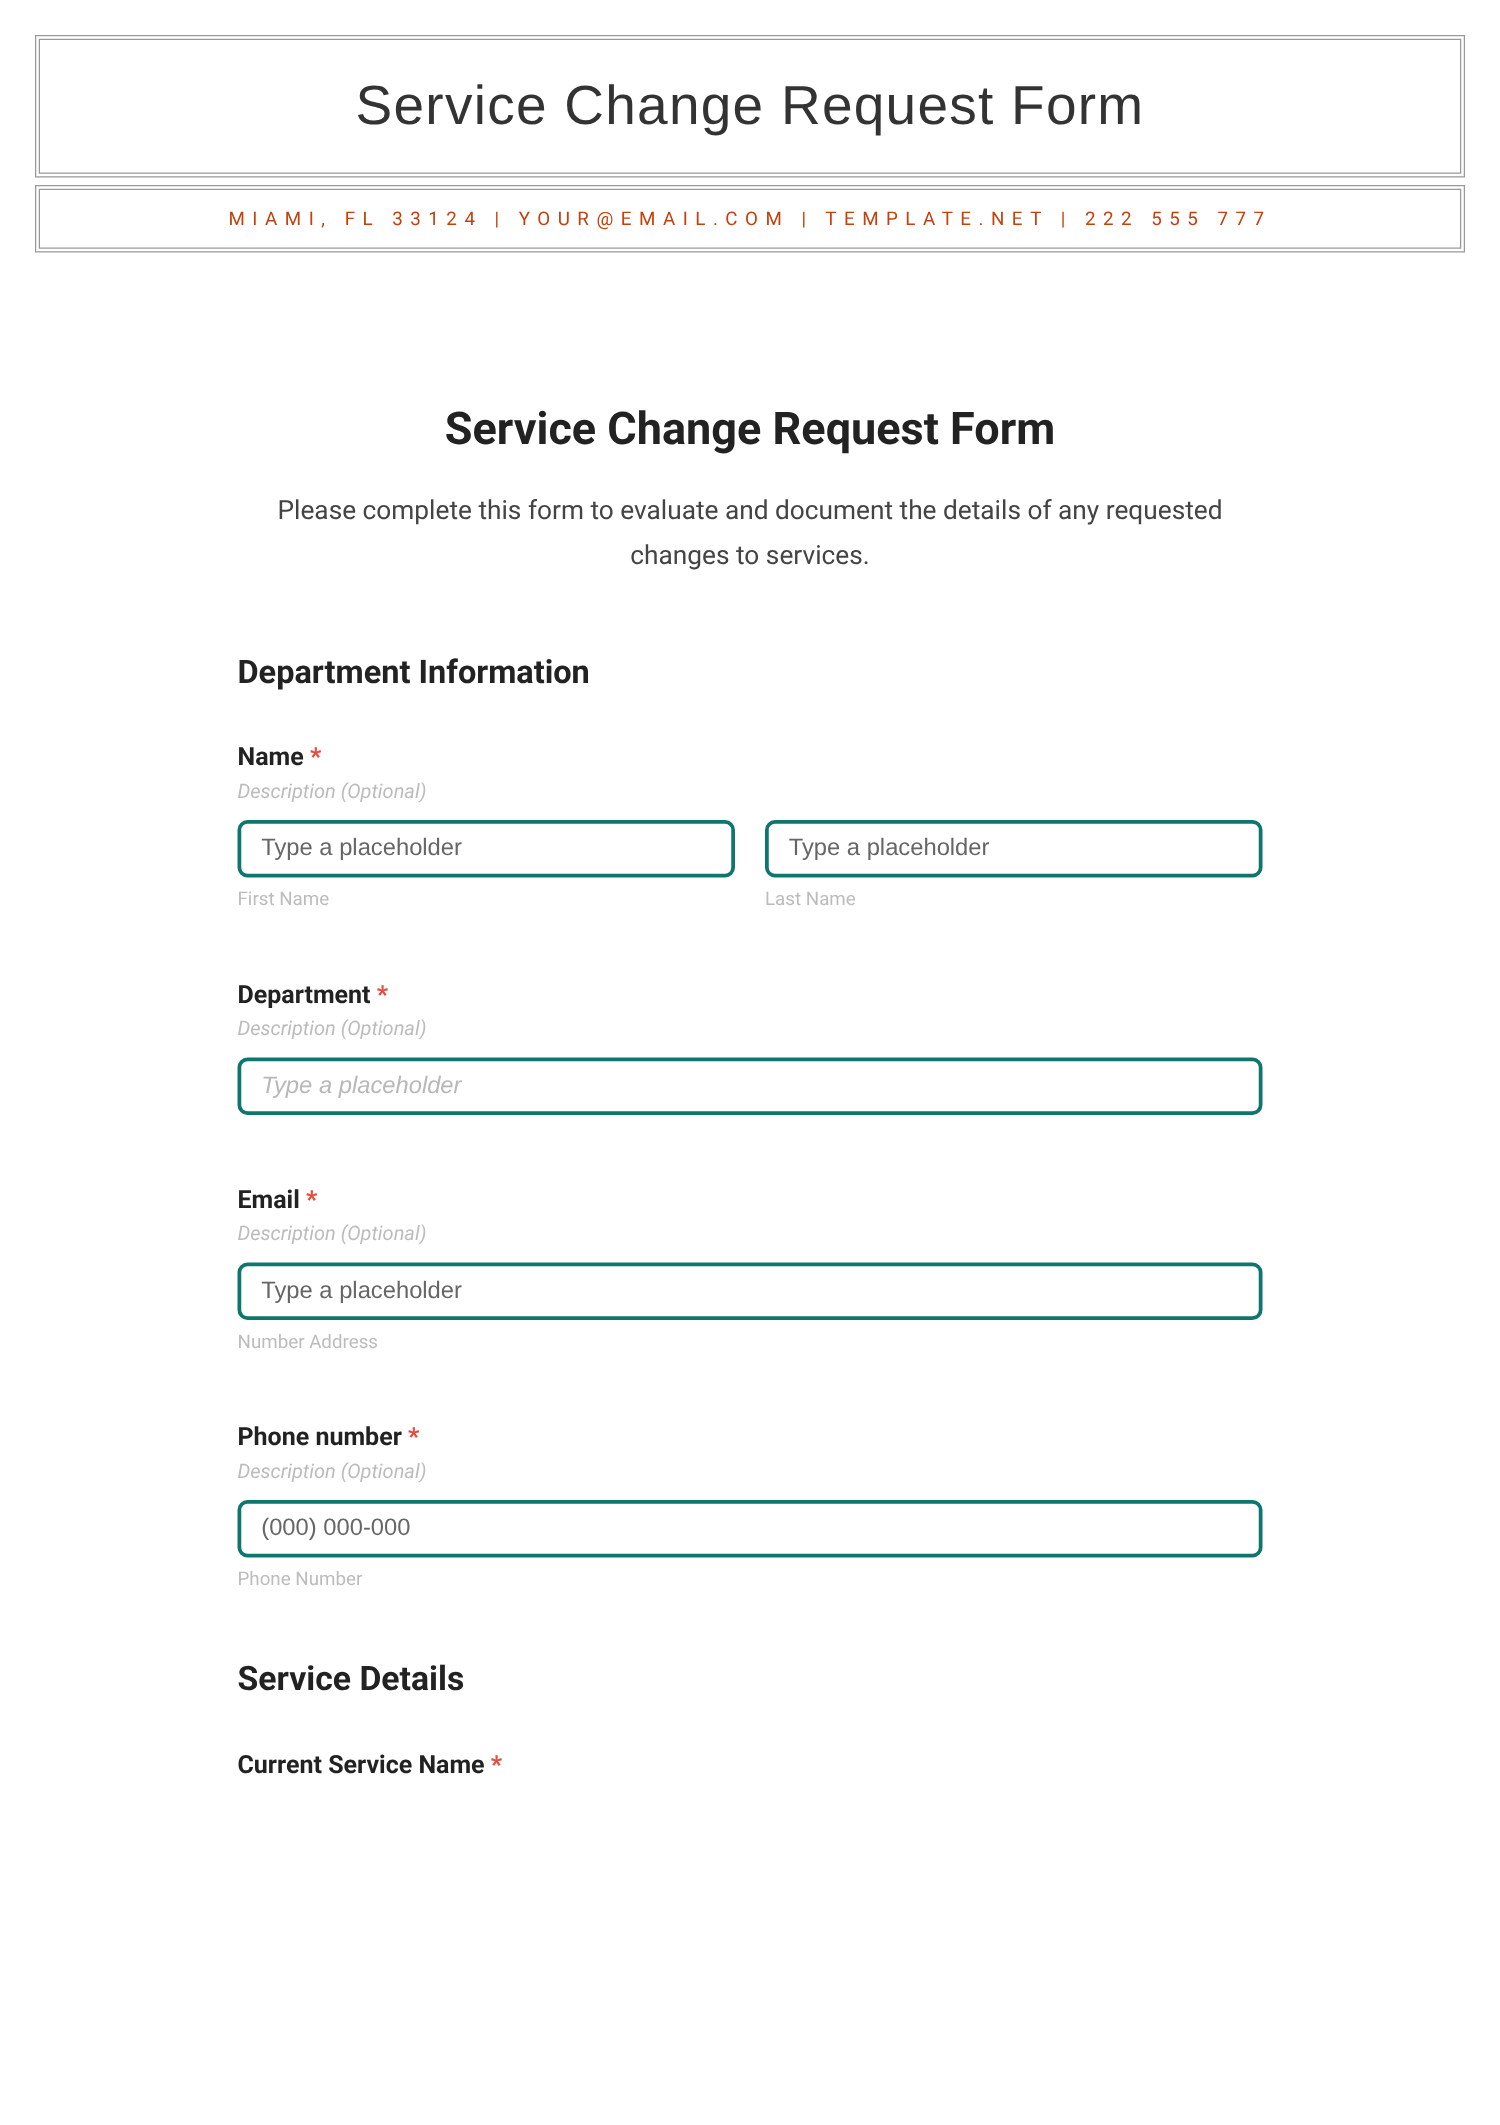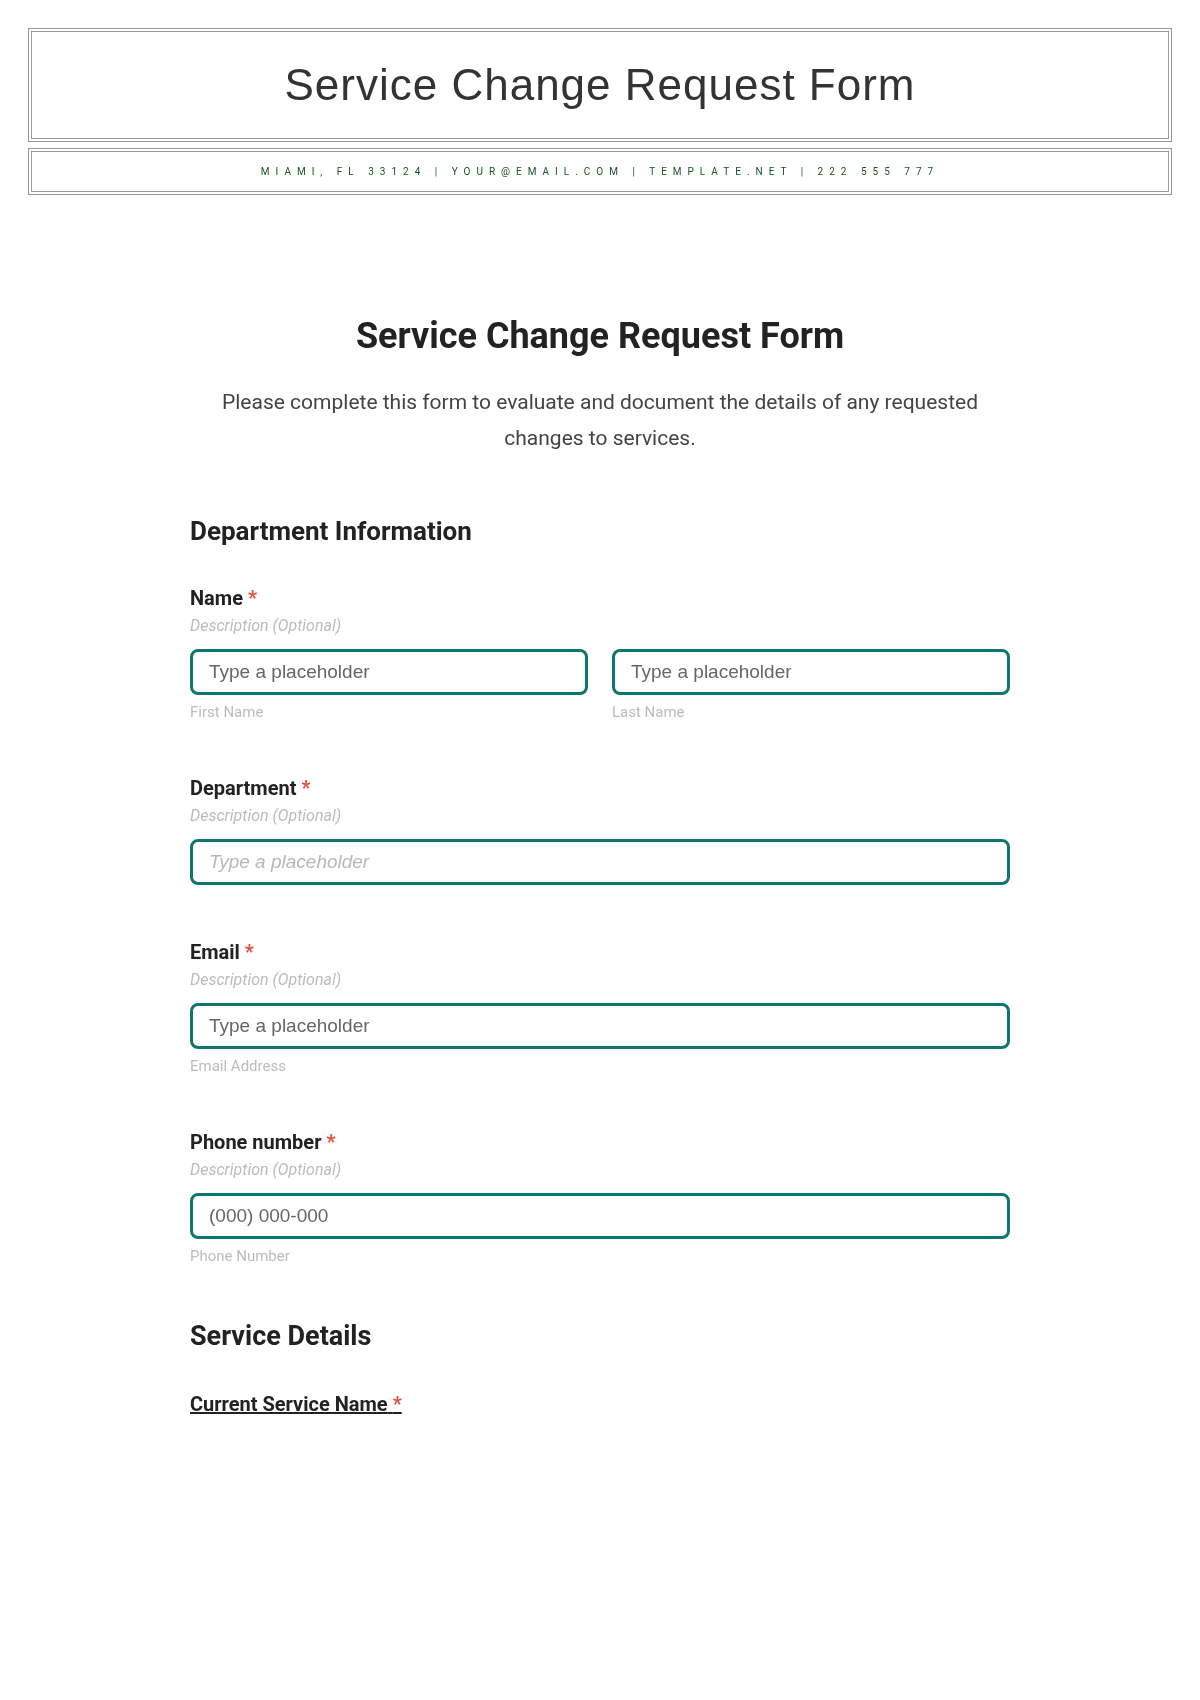--- a/index.html
+++ b/index.html
@@ -24,23 +24,23 @@
     letter-spacing: 1px;
     color: #333;
   }
   .banner-sub-box {
     border: 4px double #999;
     margin-top: 6px;
     padding: 14px 20px;
     text-align: center;
   }
   .banner-sub {
-    font-size: 10px;
+    font-size: 15px;
     letter-spacing: 6px;
-    color: #14532d;
+    color: #c2410c;
     text-transform: uppercase;
   }
   .form-container {
     max-width: 900px;
     margin: 0 auto;
     padding: 110px 40px 40px 40px;
   }
   .form-title {
     text-align: center;
     font-size: 36px;
@@ -158,35 +158,35 @@
     <input type="text" class="text-input placeholder-italic" placeholder="Type a placeholder" style="">
   </div>
 
   <div class="field">
     <div class="field-label">
       <span>Email</span>
       <span class="req">*</span>
     </div>
     <div class="field-desc">Description (Optional)</div>
     <input type="text" class="text-input" placeholder="Type a placeholder" style="">
-    <div class="sub-label">Email Address</div>
+    <div class="sub-label">Number Address</div>
   </div>
 
   <div class="field">
     <div class="field-label">
       <span>Phone number</span>
       <span class="req">*</span>
     </div>
     <div class="field-desc">Description (Optional)</div>
     <input type="text" class="text-input" placeholder="(000) 000-000" style="">
     <div class="sub-label">Phone Number</div>
   </div>
 
   <h2 class="service-heading">Service Details</h2>
 
-  <div class="field" style="margin-bottom:0;text-decoration:underline;">
+  <div class="field" style="margin-bottom:0;">
     <div class="field-label">
       <span>Current Service Name</span>
       <span class="req">*</span>
     </div>
   </div>
 
 </div>
 
 </body></html>

